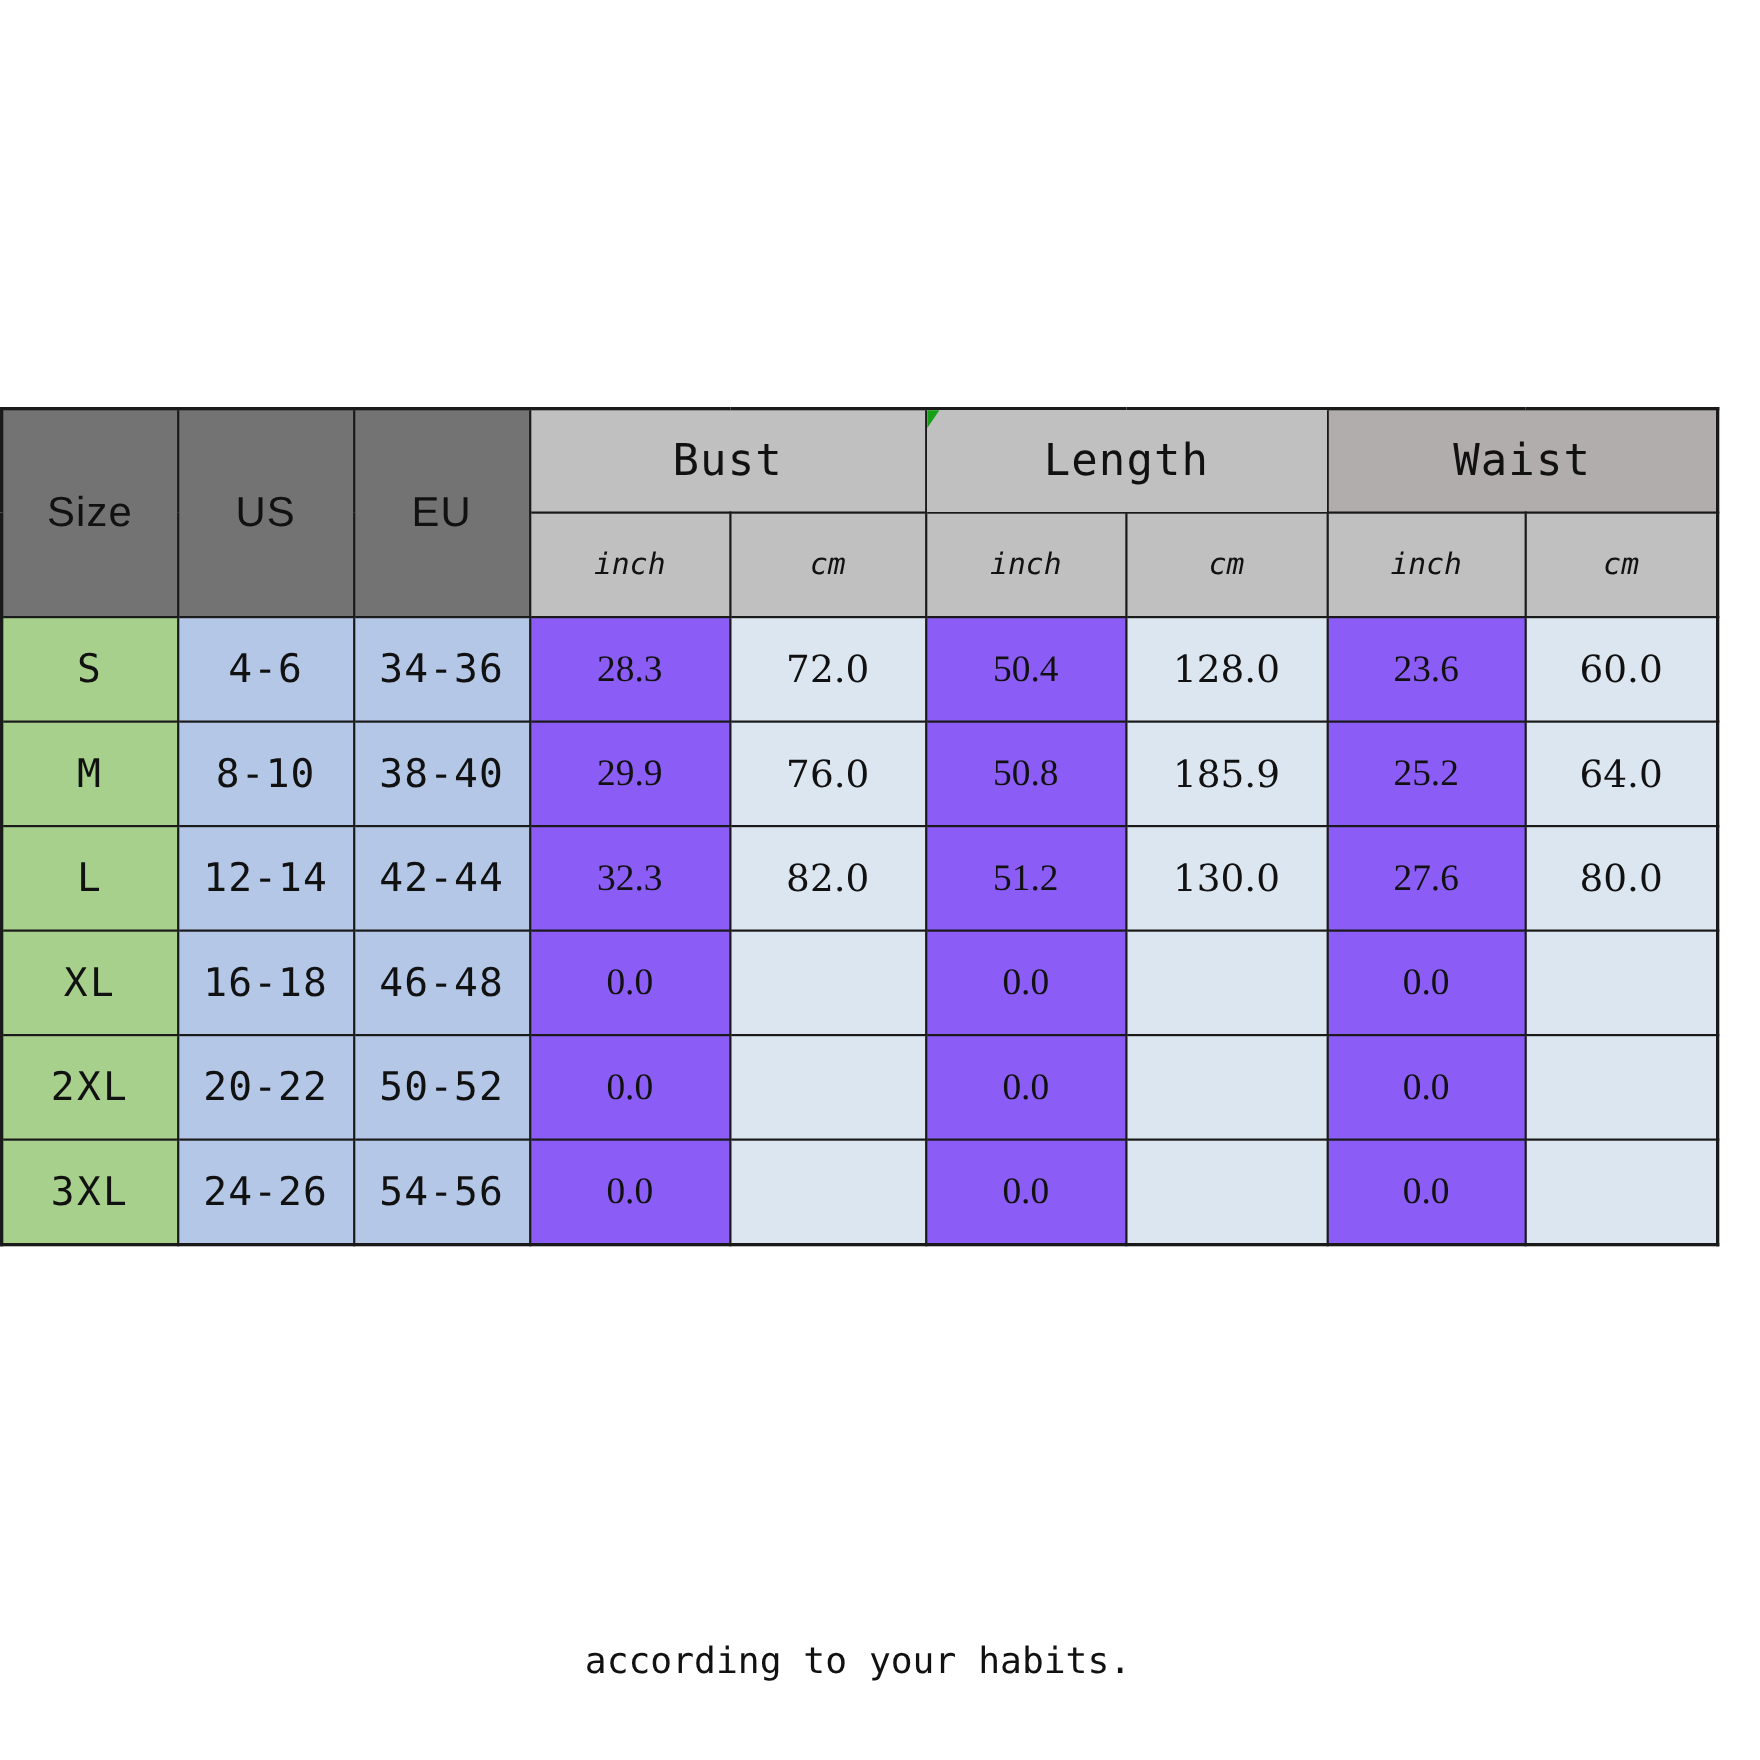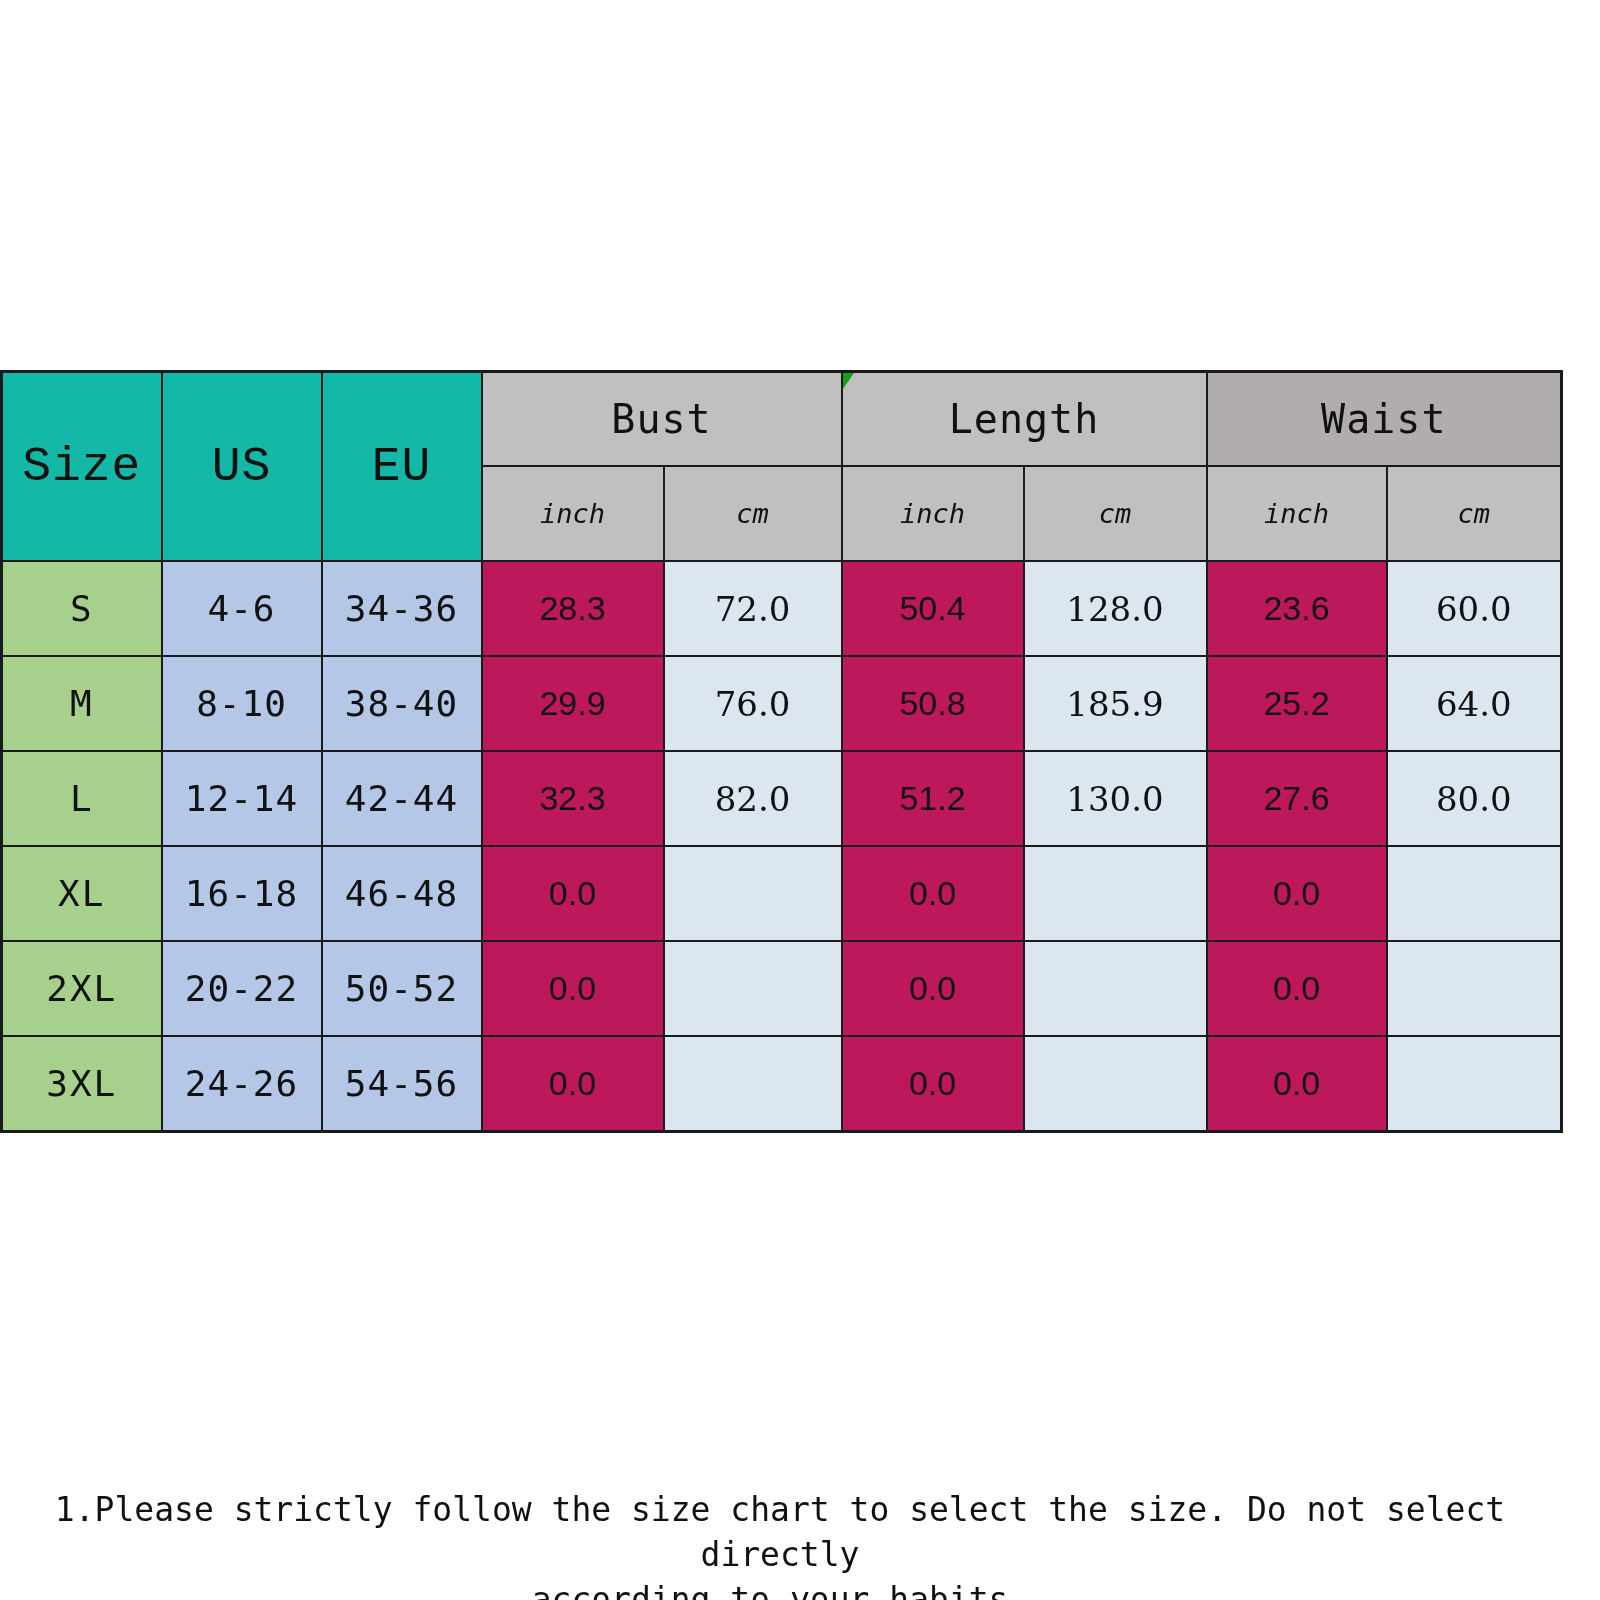--- a/index.html
+++ b/index.html
@@ -40,23 +40,23 @@
 
   
   .hdr {
     background: #c0c0c0;
     font-family: "DejaVu Sans Mono", monospace;
     font-size: 40px;
     letter-spacing: 1px;
     height: 92px;
   }
   .hdr-tall {
-    background: #14b8a6;
-    font-family: Liberation Mono, monospace;
-    font-size: 48px;
+    background: #737373;
+    font-family: Liberation Sans, sans-serif;
+    font-size: 38px;
     letter-spacing: 1px;
     height: 185px;
   }
   .hdr-waist {
     background: #b0adac;
   }
   .hdr-unit {
     background: #c0c0c0;
     font-family: "DejaVu Sans Mono", monospace;
     font-style: italic;
@@ -84,22 +84,22 @@
     font-size: 36px;
     letter-spacing: 2px;
   }
   .c-usd {
     background: #b4c7e7;
     font-family: "DejaVu Sans Mono", monospace;
     font-size: 36px;
     letter-spacing: 1px;
   }
   .c-inch {
-    background: #be185d;
-    font-family: Liberation Sans, sans-serif;
+    background: #8b5cf6;
+    font-family: Liberation Serif, serif;
     font-weight: bold;
     font-size: 34px;
   }
   .c-cm {
     background: #dce6f1;
     font-family: "DejaVu Serif", serif;
     font-weight: bold;
     font-size: 34px;
   }
   tr.data-row td { height: 93px; }
@@ -224,17 +224,16 @@
         <td class="c-cm"></td>
         <td class="c-inch">0.0</td>
         <td class="c-cm"></td>
         <td class="c-inch">0.0</td>
         <td class="c-cm"></td>
       </tr>
     </tbody>
   </table>
 
   <div class="note">
-    <span class="note-line">1.Please strictly follow the size chart to select the size. Do not select directly</span>
     <span class="note-line">according to your habits.</span>
   </div>
 
 </div>
 
 </body></html>

